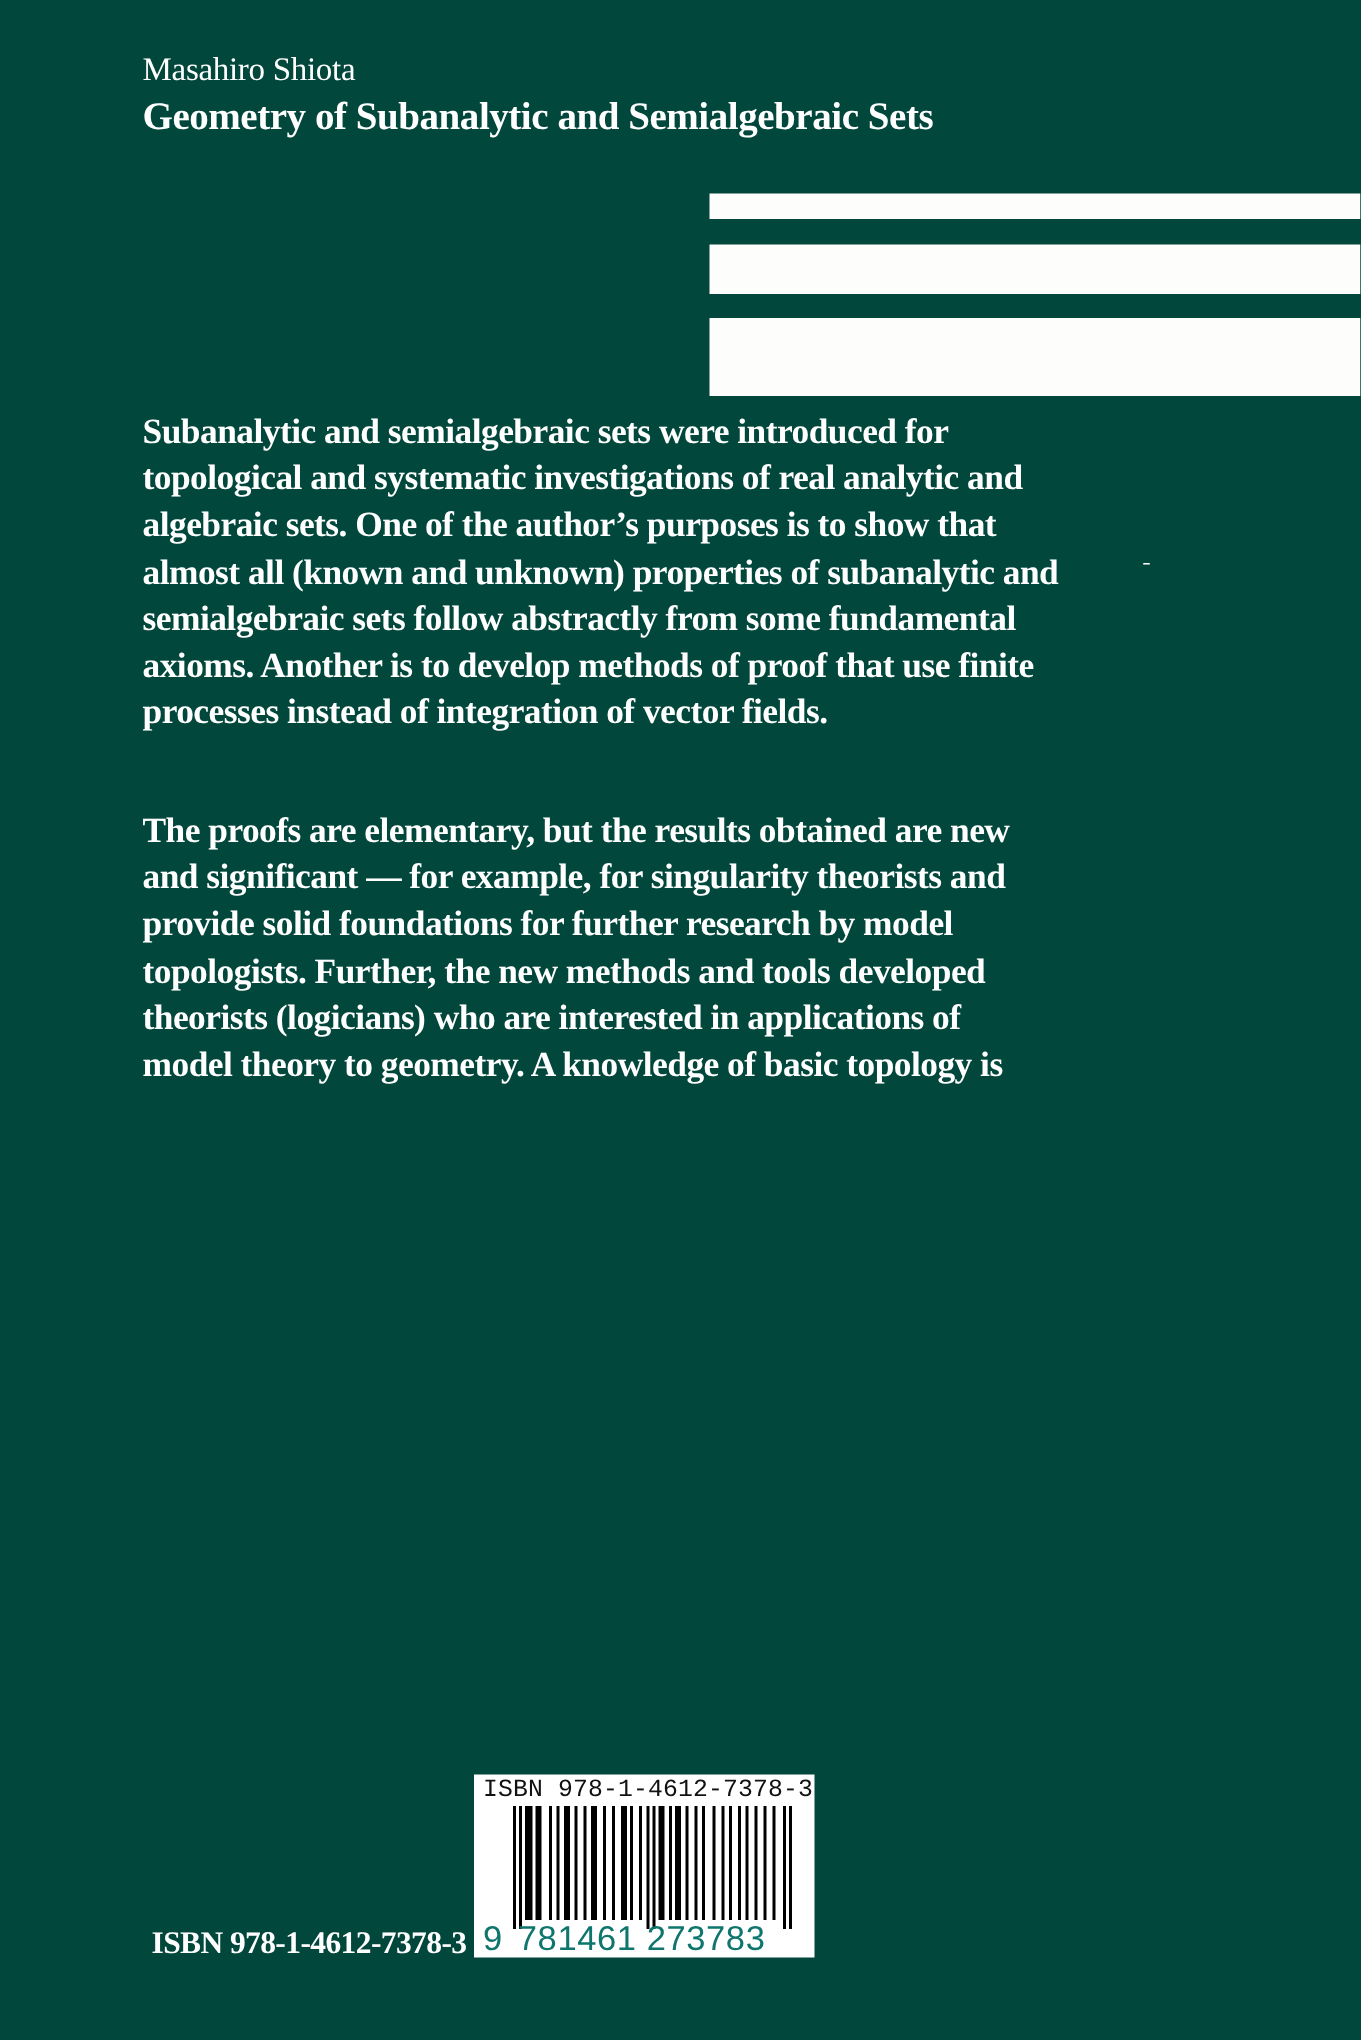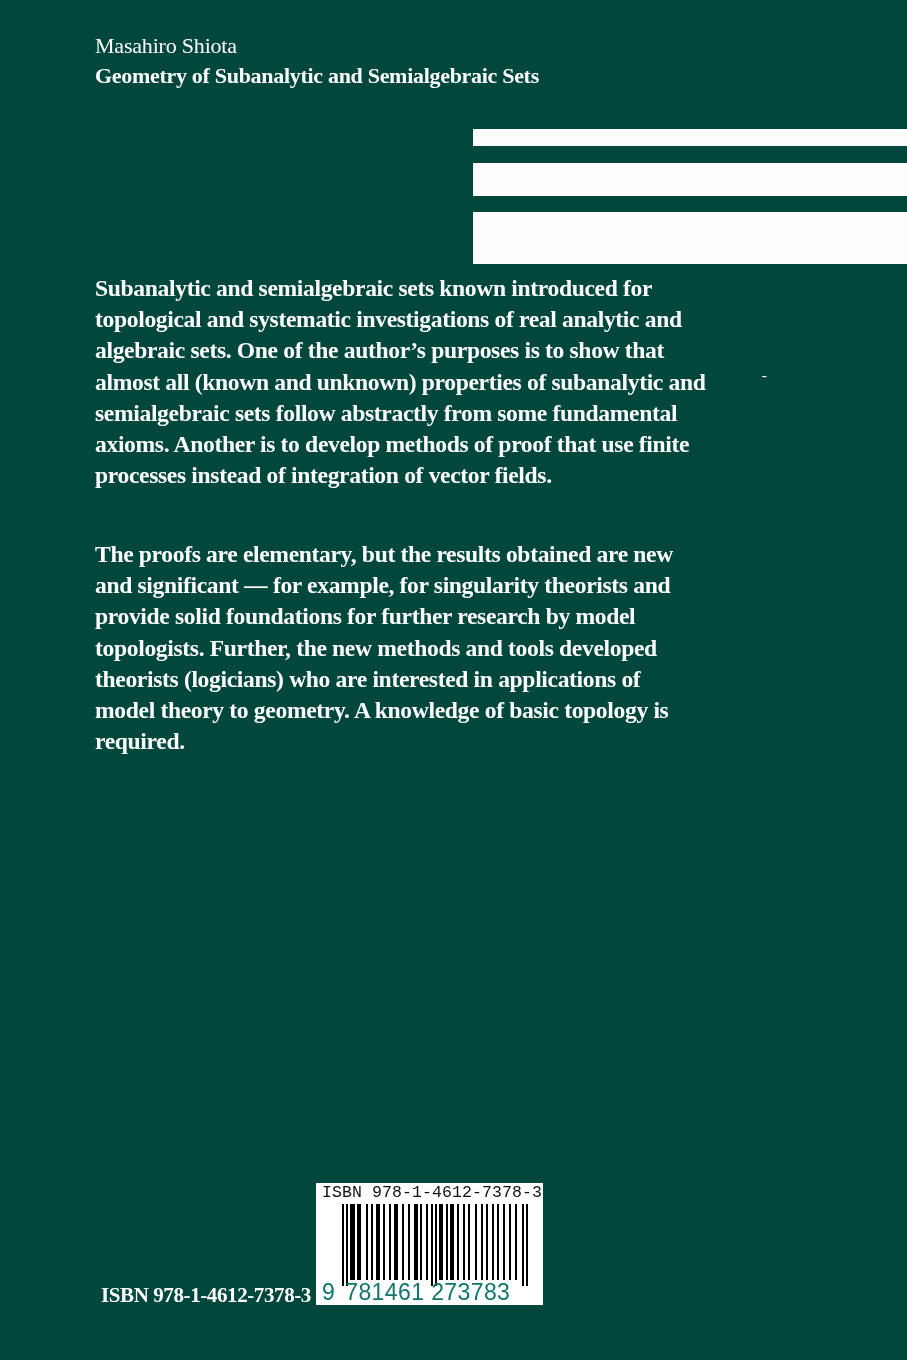--- a/index.html
+++ b/index.html
@@ -21,21 +21,21 @@
       top: 33px;
       font-size: 22px;
       font-weight: normal;
       letter-spacing: -0.2px;
       white-space: nowrap;
     }
     .book-title {
       position: absolute;
       left: 95px;
       top: 63px;
-      font-size: 22px;
+      font-size: 26px;
       font-weight: bold;
       letter-spacing: -0.3px;
       white-space: nowrap;
     }
     .stripe {
       position: absolute;
       left: 473px;
       right: 0;
       background: #fdfdfb;
     }
@@ -119,38 +119,37 @@
 <div>
 
   <div class="author">Masahiro Shiota</div>
   <div class="book-title">Geometry of Subanalytic and Semialgebraic Sets</div>
 
   <div class="stripe stripe-1"></div>
   <div class="stripe stripe-2"></div>
   <div class="stripe stripe-3"></div>
 
   <div class="blurb blurb-1">
-    <span class="line">Subanalytic and semialgebraic sets known introduced for</span>
+    <span class="line">Subanalytic and semialgebraic sets were introduced for</span>
     <span class="line">topological and systematic investigations of real analytic and</span>
     <span class="line">algebraic sets. One of the author’s purposes is to show that</span>
     <span class="line">almost all (known and unknown) properties of subanalytic and</span>
     <span class="line">semialgebraic sets follow abstractly from some fundamental</span>
     <span class="line">axioms. Another is to develop methods of proof that use finite</span>
     <span class="line">processes instead of integration of vector fields.</span>
   </div>
   <span class="stray-mark">ˉ</span>
 
   <div class="blurb blurb-2">
     <span class="line">The proofs are elementary, but the results obtained are new</span>
     <span class="line">and significant — for example, for singularity theorists and</span>
     <span class="line">provide solid foundations for further research by model</span>
     <span class="line">topologists. Further, the new methods and tools developed</span>
     <span class="line">theorists (logicians) who are interested in applications of</span>
     <span class="line">model theory to geometry. A knowledge of basic topology is</span>
-    <span class="line">required.</span>
   </div>
 
   <div class="isbn-text">ISBN 978-1-4612-7378-3</div>
 
   <div class="barcode-box">
     <div class="barcode-isbn">ISBN 978-1-4612-7378-3</div>
     <svg class="bars" viewBox="0 0 190 82" preserveAspectRatio="none">
       <g fill="#000">
         <rect x="0" y="0" width="2" height="82"></rect>
         <rect x="4" y="0" width="2" height="82"></rect>

